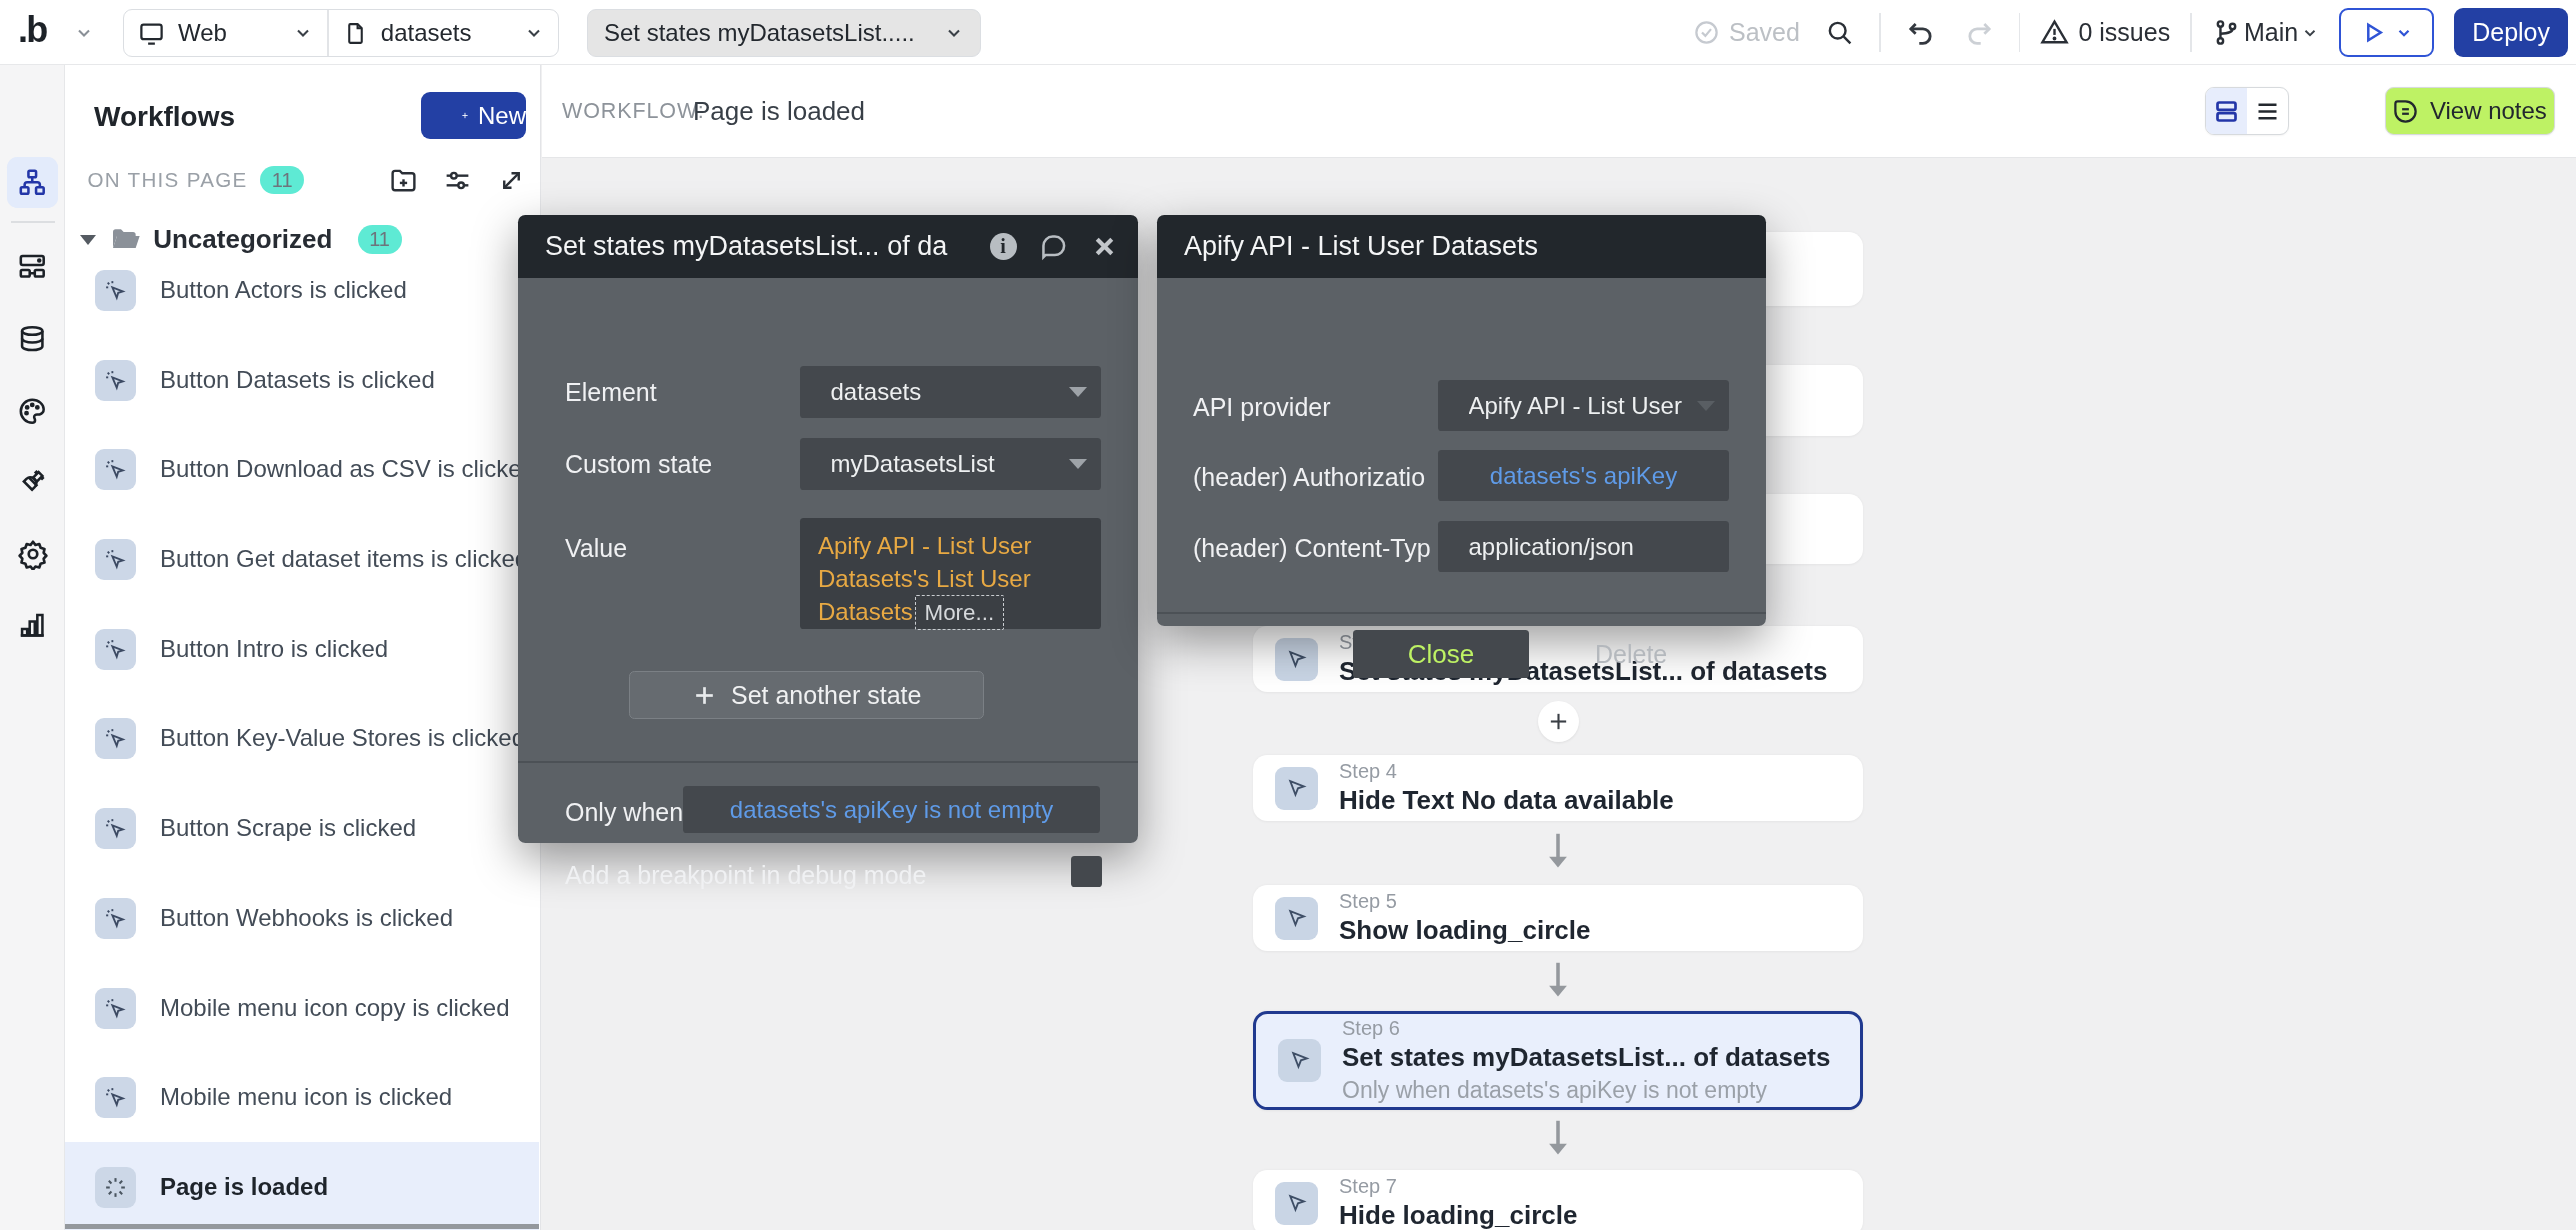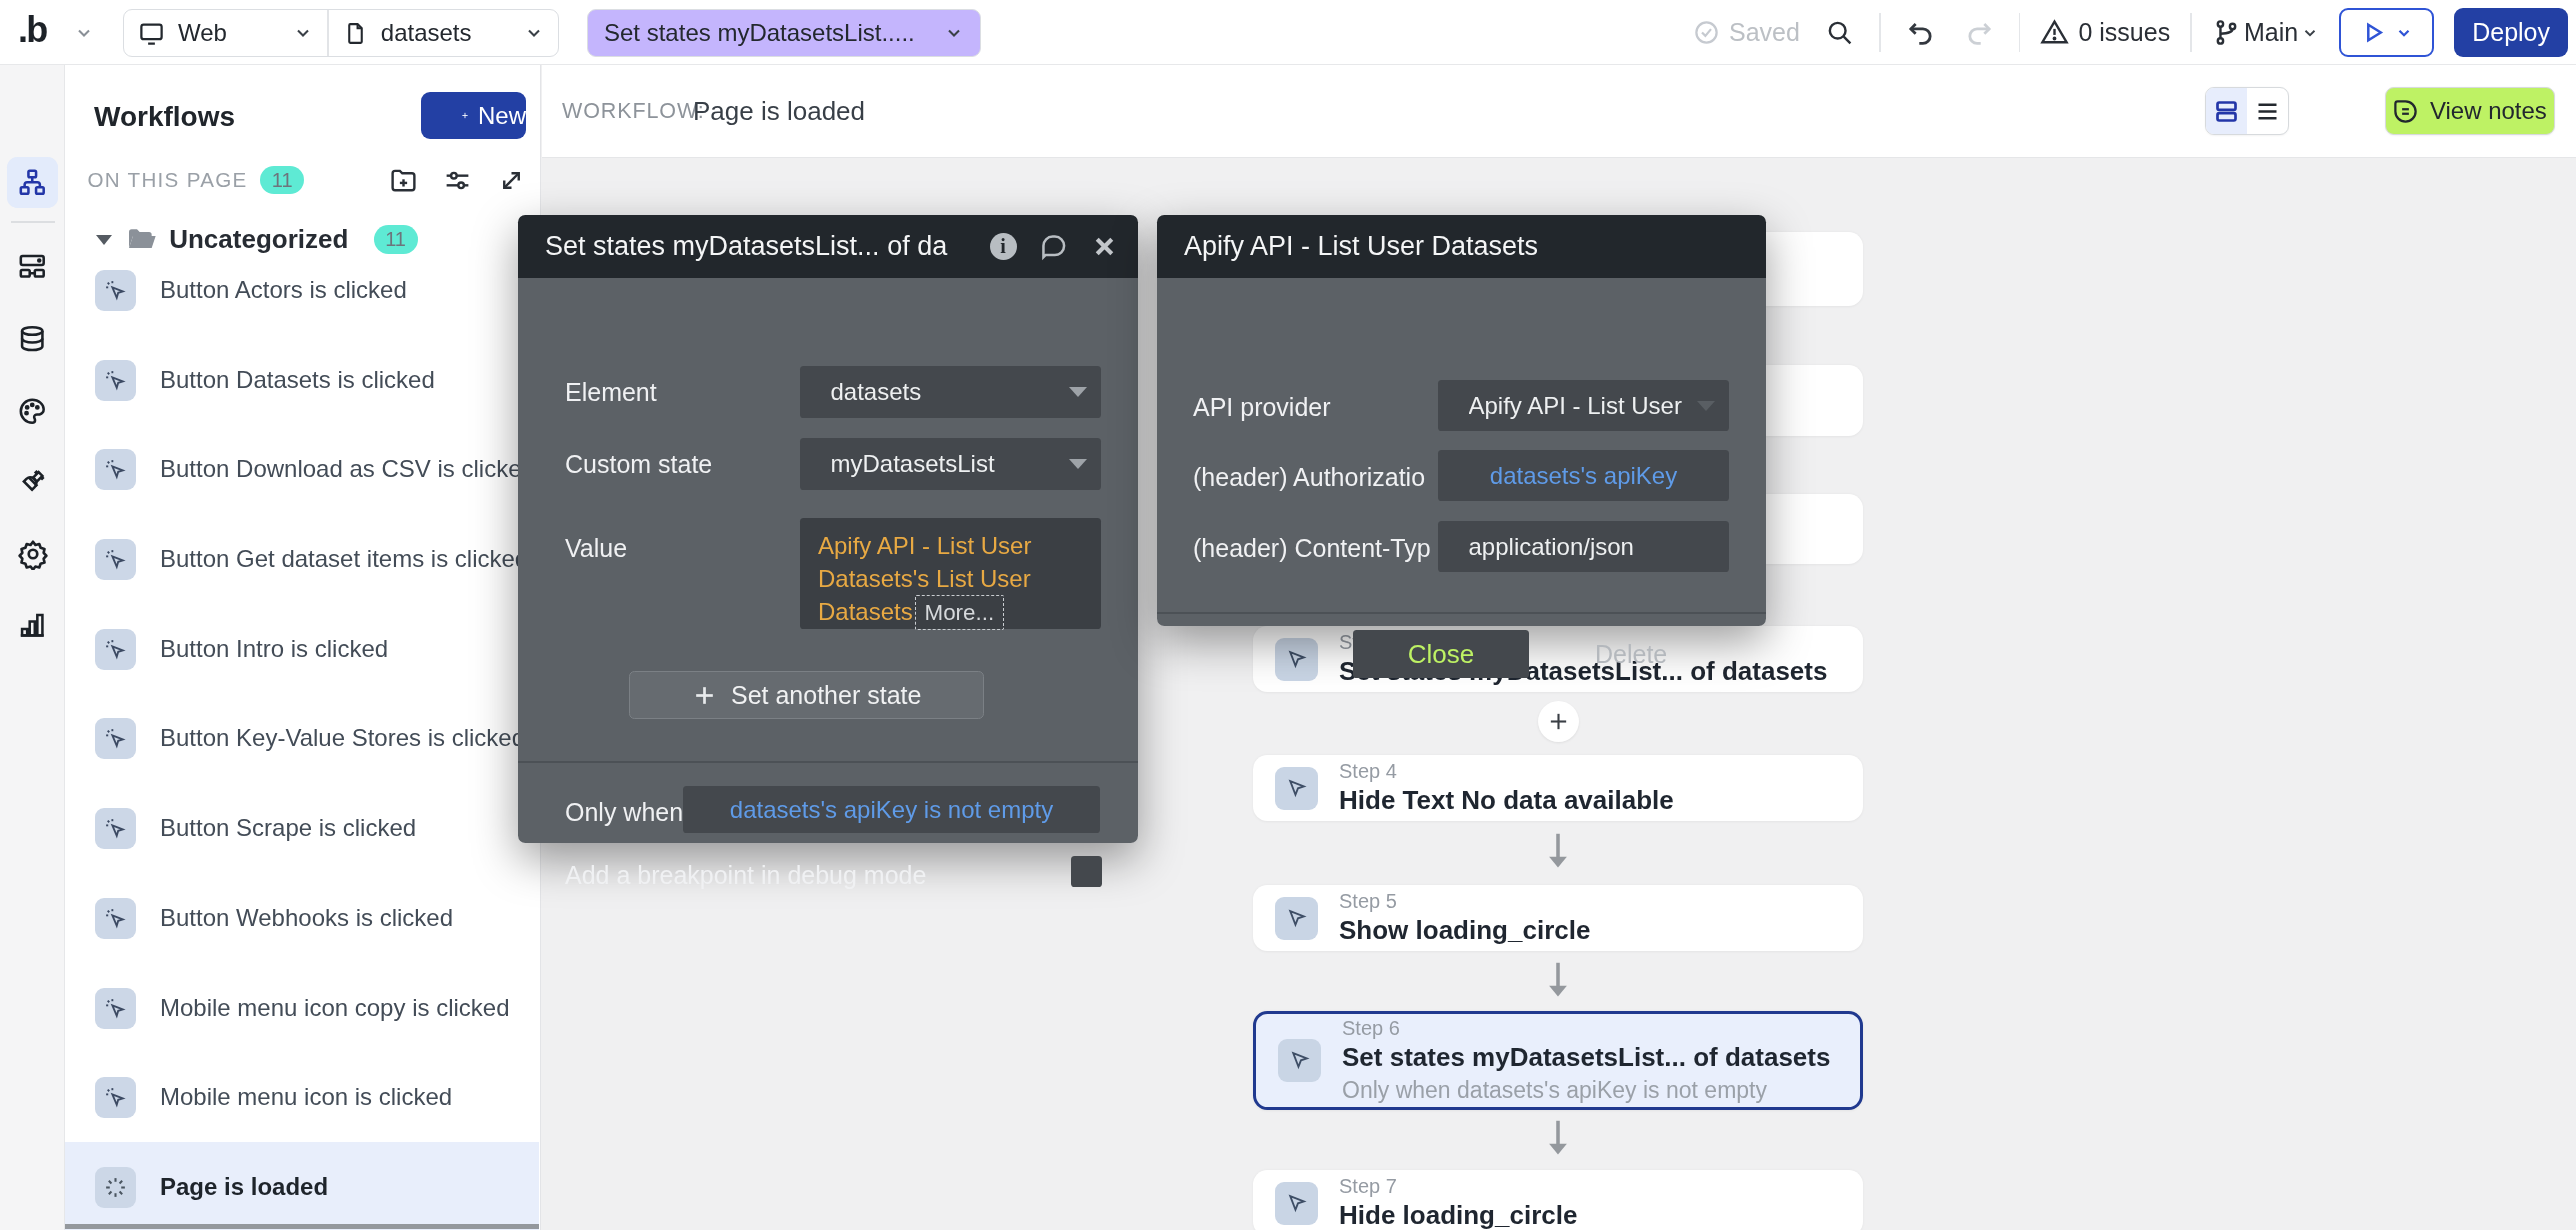--- a/index.html
+++ b/index.html
@@ -10,21 +10,21 @@
   
   .topbar { position:absolute; left:0; top:0; width:2576px; height:65px; background:#fff; border-bottom:1.8px solid #e7e8ea; z-index:60; }
   .logo { position:absolute; left:18px; top:9px; font-size:36px; font-weight:bold; color:#1d2228; letter-spacing:-1.8px; }
   .logo-chevron { position:absolute; left:74px; top:23px; }
   .picker-group { position:absolute; left:123px; top:9px; width:436px; height:48px; border:1.8px solid #dbdee2; border-radius:9px; display:flex; align-items:center; background:#fff; }
   .picker-item { display:flex; align-items:center; height:100%; padding:0 14.4px; gap:12.6px; font-size:24px; color:#23282e; }
   .picker-item.first { width:203px; }
   .picker-item.second { flex:1; }
   .picker-sep { width:1.8px; height:100%; background:#e2e4e7; }
   .picker-item .grow { flex:1; }
-  .wf-picker { position:absolute; left:587px; top:9px; width:394px; height:48px; border:1.8px solid #dbdee2; border-radius:9px; display:flex; align-items:center; padding:0 16px; gap:10.8px; font-size:24px; color:#23282e; background:#c4b5fd; }
+  .wf-picker { position:absolute; left:587px; top:9px; width:394px; height:48px; border:1.8px solid #dbdee2; border-radius:9px; display:flex; align-items:center; padding:0 16px; gap:10.8px; font-size:24px; color:#23282e; background:#e5e5e5; }
   .wf-picker .grow { flex:1; white-space:nowrap; overflow:hidden; }
   .topbar-right { position:absolute; right:8px; top:0; height:65px; display:flex; align-items:center; gap:20px; }
   .saved { display:flex; align-items:center; gap:9px; color:#bcc0c5; font-size:25px; }
   .tb-sep { width:1.8px; height:39px; background:#e4e6e9; }
   .tb-icon-btn { display:flex; align-items:center; justify-content:center; width:39px; height:39px; }
   .issues { display:flex; align-items:center; gap:9px; font-size:25px; color:#2a2f36; }
   .branch { display:flex; align-items:center; gap:3px; font-size:25px; color:#2a2f36; }
   .preview-btn { width:95px; height:49px; border:2.7px solid #2f54d6; border-radius:9px; display:flex; align-items:center; justify-content:center; gap:9px; background:#fff; }
   .deploy-btn { min-width:100px; height:49px; background:#2340a4; border-radius:9px; color:#fff; font-size:25px; display:flex; align-items:center; justify-content:center; padding:0 18px; }
 
@@ -35,21 +35,21 @@
   .rail-divider { position:absolute; left:10.8px; width:44px; height:1.8px; background:#dcdee1; }
 
   
   .panel { position:absolute; left:65px; top:65px; width:476px; height:1165px; background:#fff; border-right:1.8px solid #e3e4e7; z-index:10; }
   .panel-title { position:absolute; left:29px; top:36px; font-size:28px; font-weight:bold; color:#20252b; }
   .new-btn { position:absolute; left:356px; top:27px; width:105px; height:47px; background:#2340a4; border-radius:9px; color:#fff; font-size:24px; display:flex; align-items:center; justify-content:center; gap:9px;padding-left:40px; }
   .onpage-row { position:absolute; left:22.4px; top:100px; width:439px; height:30.5px; display:flex; align-items:center; }
   .onpage-label { font-size:20.6px; color:#9aa0a7; letter-spacing:1.3px; }
   .count-badge { margin-left:12.6px; background:#5eead4; color:#6d747c; border-radius:14.4px; font-size:20px; padding:2.7px 11.7px; }
   .onpage-icons { margin-left:auto; display:flex; gap:25px; align-items:center; color:#2a2f36; }
-  .folder-row { position:absolute; left:31px; top:154px; width:448px; height:41px; display:flex; align-items:center; gap:12.6px; }
+  .folder-row { position:absolute; left:15px; top:154px; width:448px; height:41px; display:flex; align-items:center; gap:12.6px; }
   .caret-down { width:0; height:0; border-left:8px solid transparent; border-right:8px solid transparent; border-top:10px solid #555b62; }
   .folder-name { font-size:26px; font-weight:bold; color:#272c33; }
   .wf-list { position:absolute; left:0; top:180px; width:474px; }
   .wf-row { position:absolute; left:0; width:474px; height:90px; display:flex; align-items:center; padding-left:30px; gap:24px; }
   .wf-row.selected { background:#e8eefb; }
   .wf-row-icon { width:41px; height:41px; border-radius:9px; background:#ccd7e7; display:flex; align-items:center; justify-content:center; color:#3c4a63; flex:none; }
   .wf-row-label { font-size:24px; color:#434c57; }
   .wf-row.selected .wf-row-label { font-weight:bold; color:#1e242b; }
   .panel-bottom-bar { position:absolute; left:0px; top:1159px; width:474px; height:5.4px; background:#94989d; }
 

